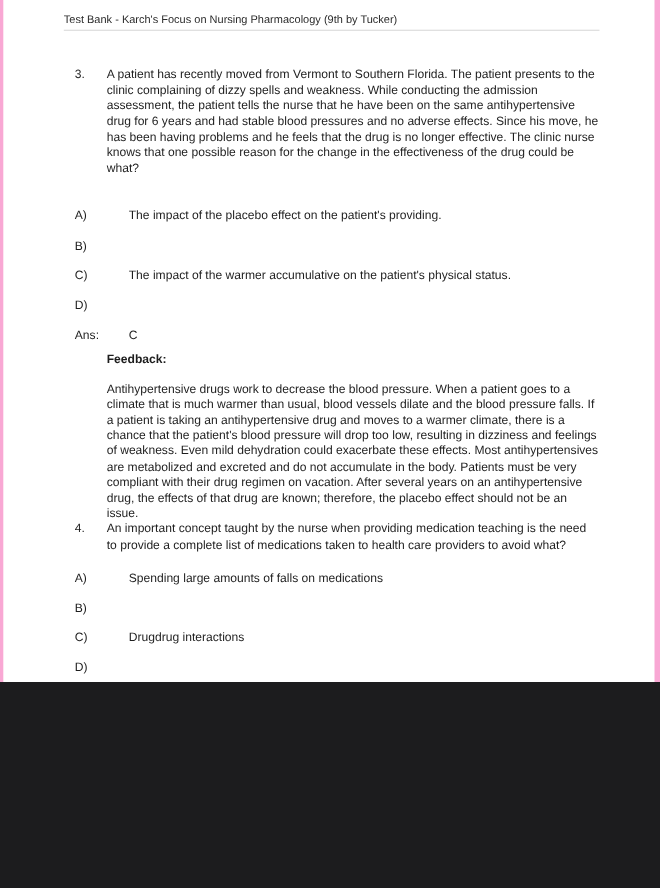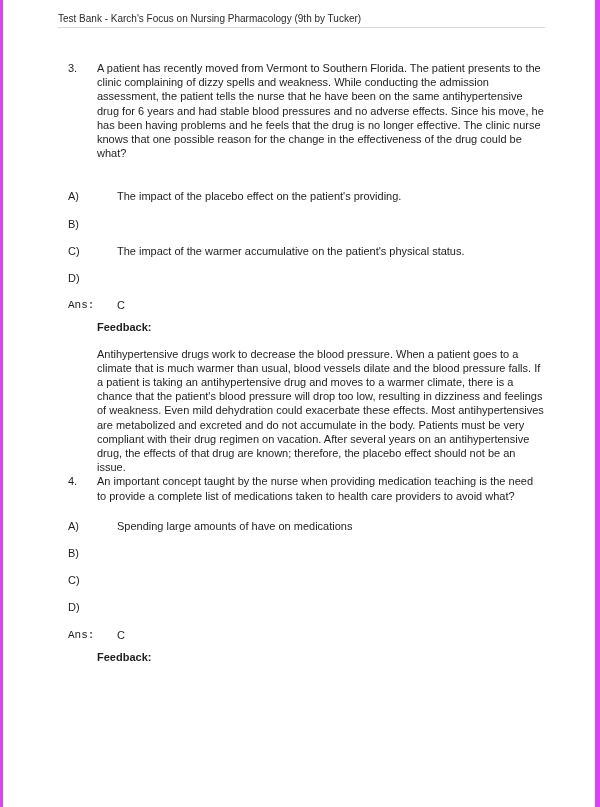--- a/index.html
+++ b/index.html
@@ -3,22 +3,22 @@
 <meta charset="utf-8">
 <style>
   html, body {
     margin: 0;
     padding: 0;
     background: #1c1c1e;
   }
   .viewport {
     position: relative;
     width: 600px;
-    height: 807px;
-    background: #d946ef;
+    height: 620px;
+    background: #f9a8d4;
     overflow: hidden;
   }
   .page {
     position: absolute;
     left: 3px;
     top: 0;
     width: 592px;
     height: 807px;
     background: #ffffff;
     font-family: "Liberation Sans", "DejaVu Sans", sans-serif;
@@ -65,21 +65,21 @@
   .opt-letter {
     width: 49px;
     flex-shrink: 0;
   }
   .opt-text { flex: 1; }
   .ans-row {
     display: flex;
     align-items: flex-start;
     margin-bottom: 8px;
   }
-  .ans-label { width: 49px; flex-shrink: 0; font-family: Liberation Mono, monospace; }
+  .ans-label { width: 49px; flex-shrink: 0; }
   .feedback-heading {
     margin-left: 29px;
     font-weight: bold;
     margin-bottom: 12px;
   }
   .feedback-text {
     margin-left: 29px;
     max-width: 448px;
   }
   .q4-block { margin-bottom: 16px; }
@@ -127,27 +127,28 @@
       <div class="feedback-heading">Feedback:</div>
       <div class="feedback-text">Antihypertensive drugs work to decrease the blood pressure. When a patient goes to a climate that is much warmer than usual, blood vessels dilate and the blood pressure falls. If a patient is taking an antihypertensive drug and moves to a warmer climate, there is a chance that the patient's blood pressure will drop too low, resulting in dizziness and feelings of weakness. Even mild dehydration could exacerbate these effects. Most antihypertensives are metabolized and excreted and do not accumulate in the body. Patients must be very compliant with their drug regimen on vacation. After several years on an antihypertensive drug, the effects of that drug are known; therefore, the placebo effect should not be an issue.</div>
 
       <div class="q-row q4-block">
         <span class="q-num">4.</span>
         <div class="q-text">An important concept taught by the nurse when providing medication teaching is the need to provide a complete list of medications taken to health care providers to avoid what?</div>
       </div>
 
       <div class="opt-row">
         <span class="opt-letter">A)</span>
-        <div class="opt-text">Spending large amounts of have on medications</div>
+        <div class="opt-text">Spending large amounts of falls on medications</div>
       </div>
       <div class="opt-row">
         <span class="opt-letter">B)</span>
       </div>
       <div class="opt-row">
         <span class="opt-letter">C)</span>
+        <div class="opt-text">Drugdrug interactions</div>
       </div>
       <div class="opt-row">
         <span class="opt-letter">D)</span>
       </div>
 
       <div class="ans-row">
         <span class="ans-label">Ans:</span>
         <span class="ans-value">C</span>
       </div>
 

